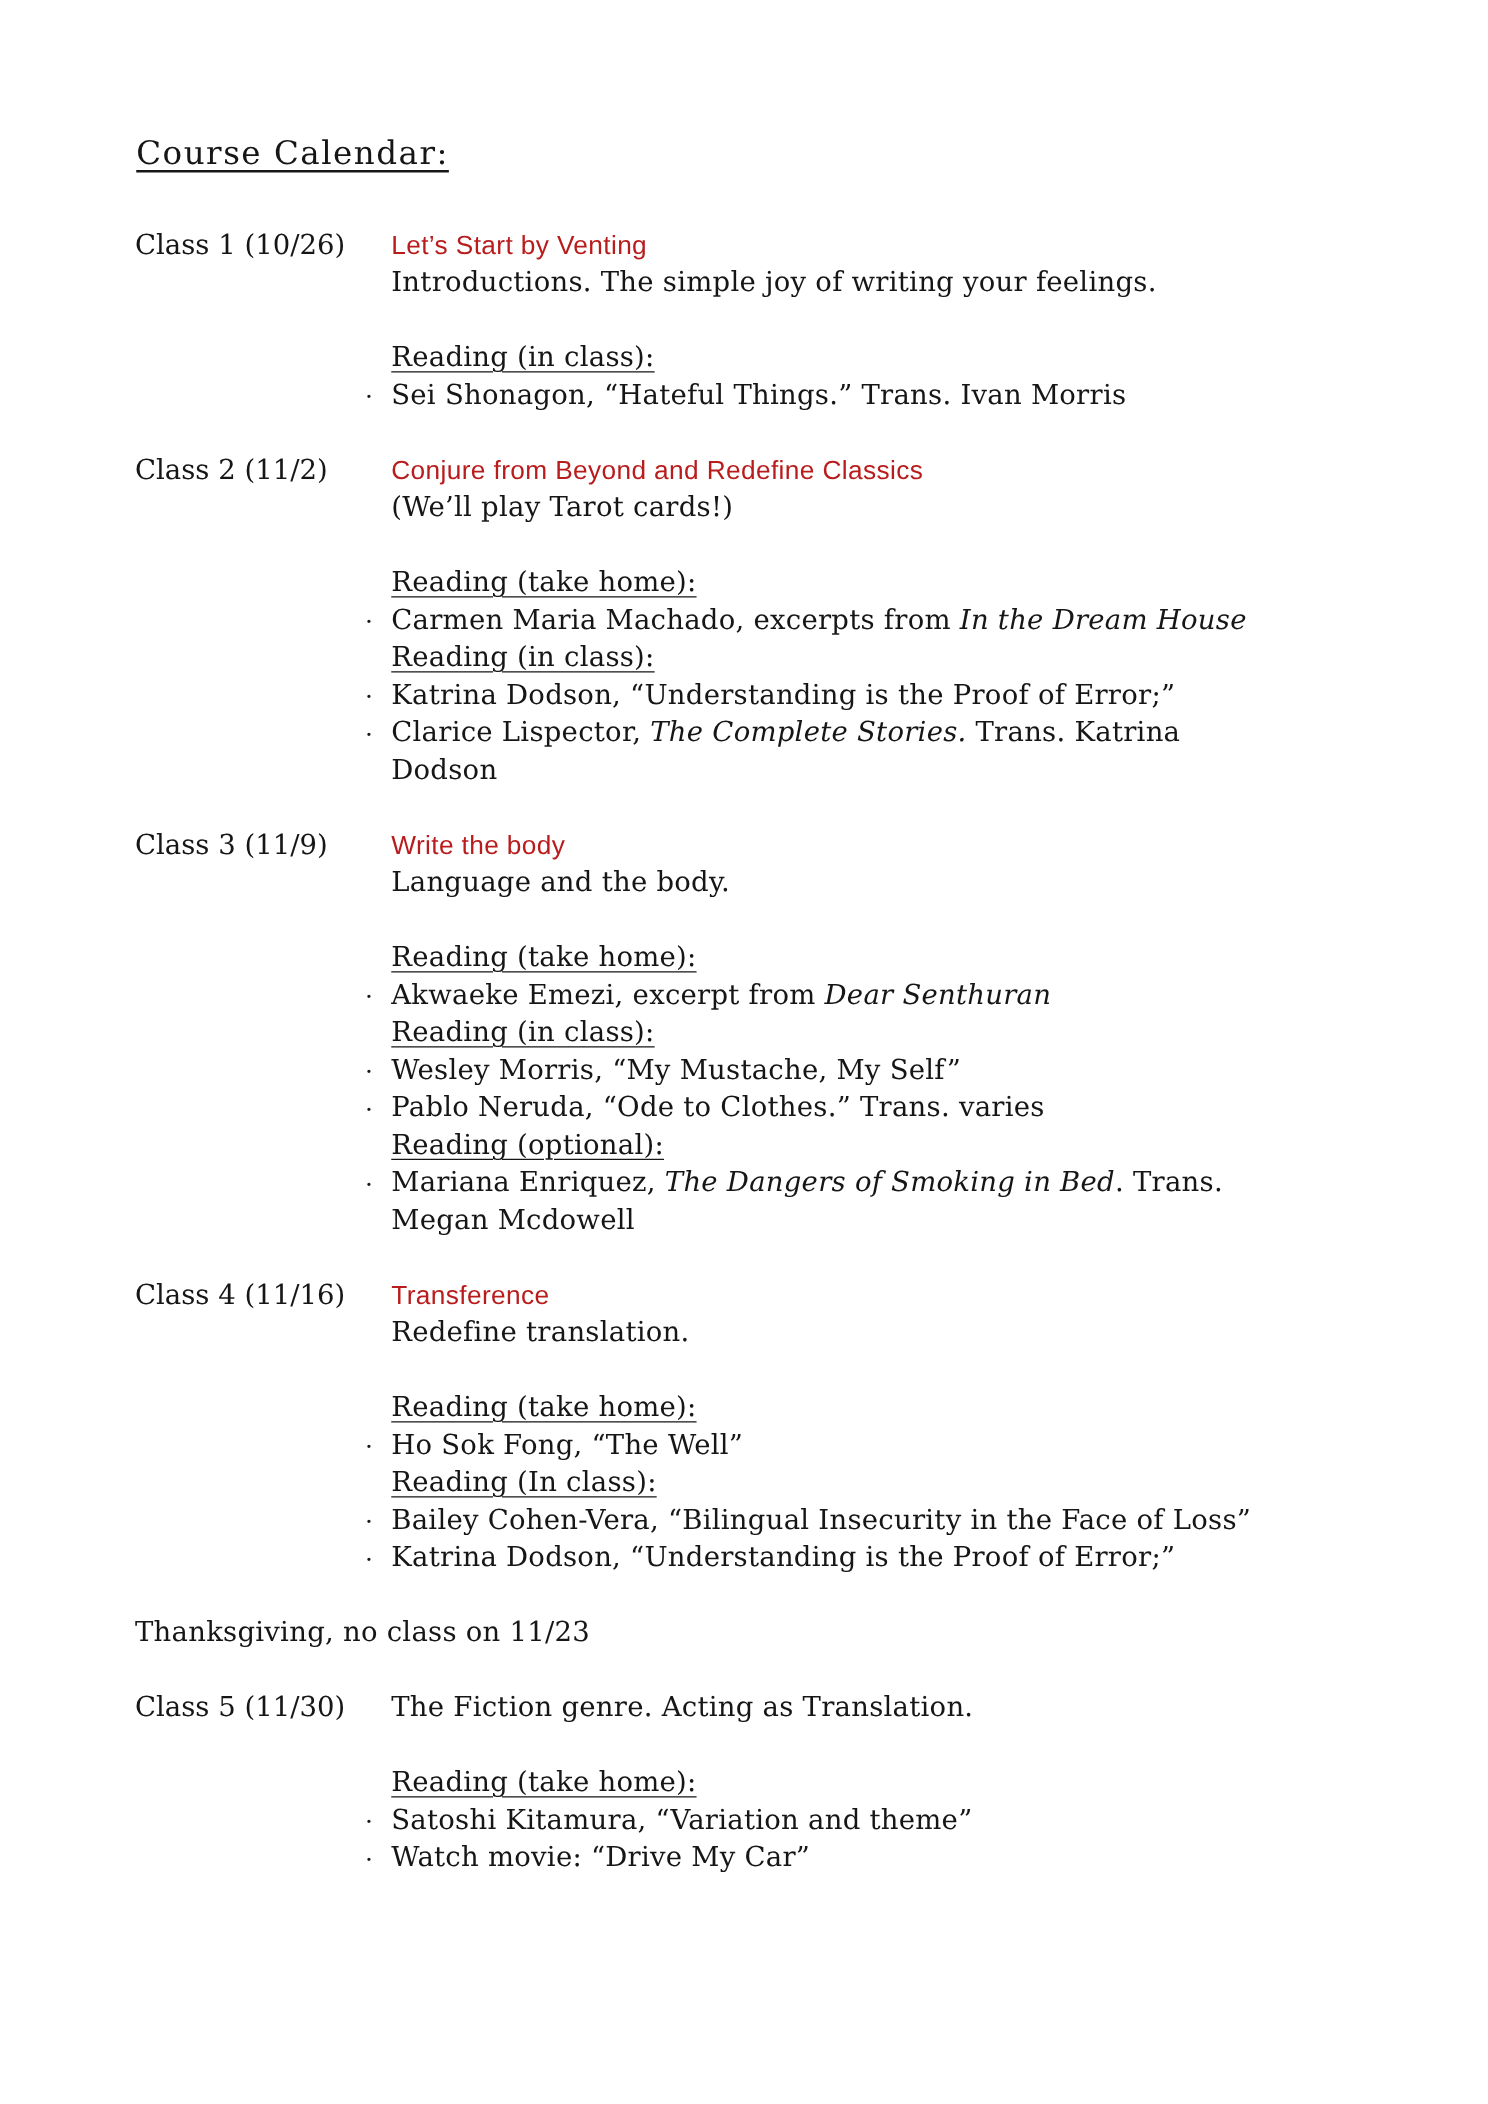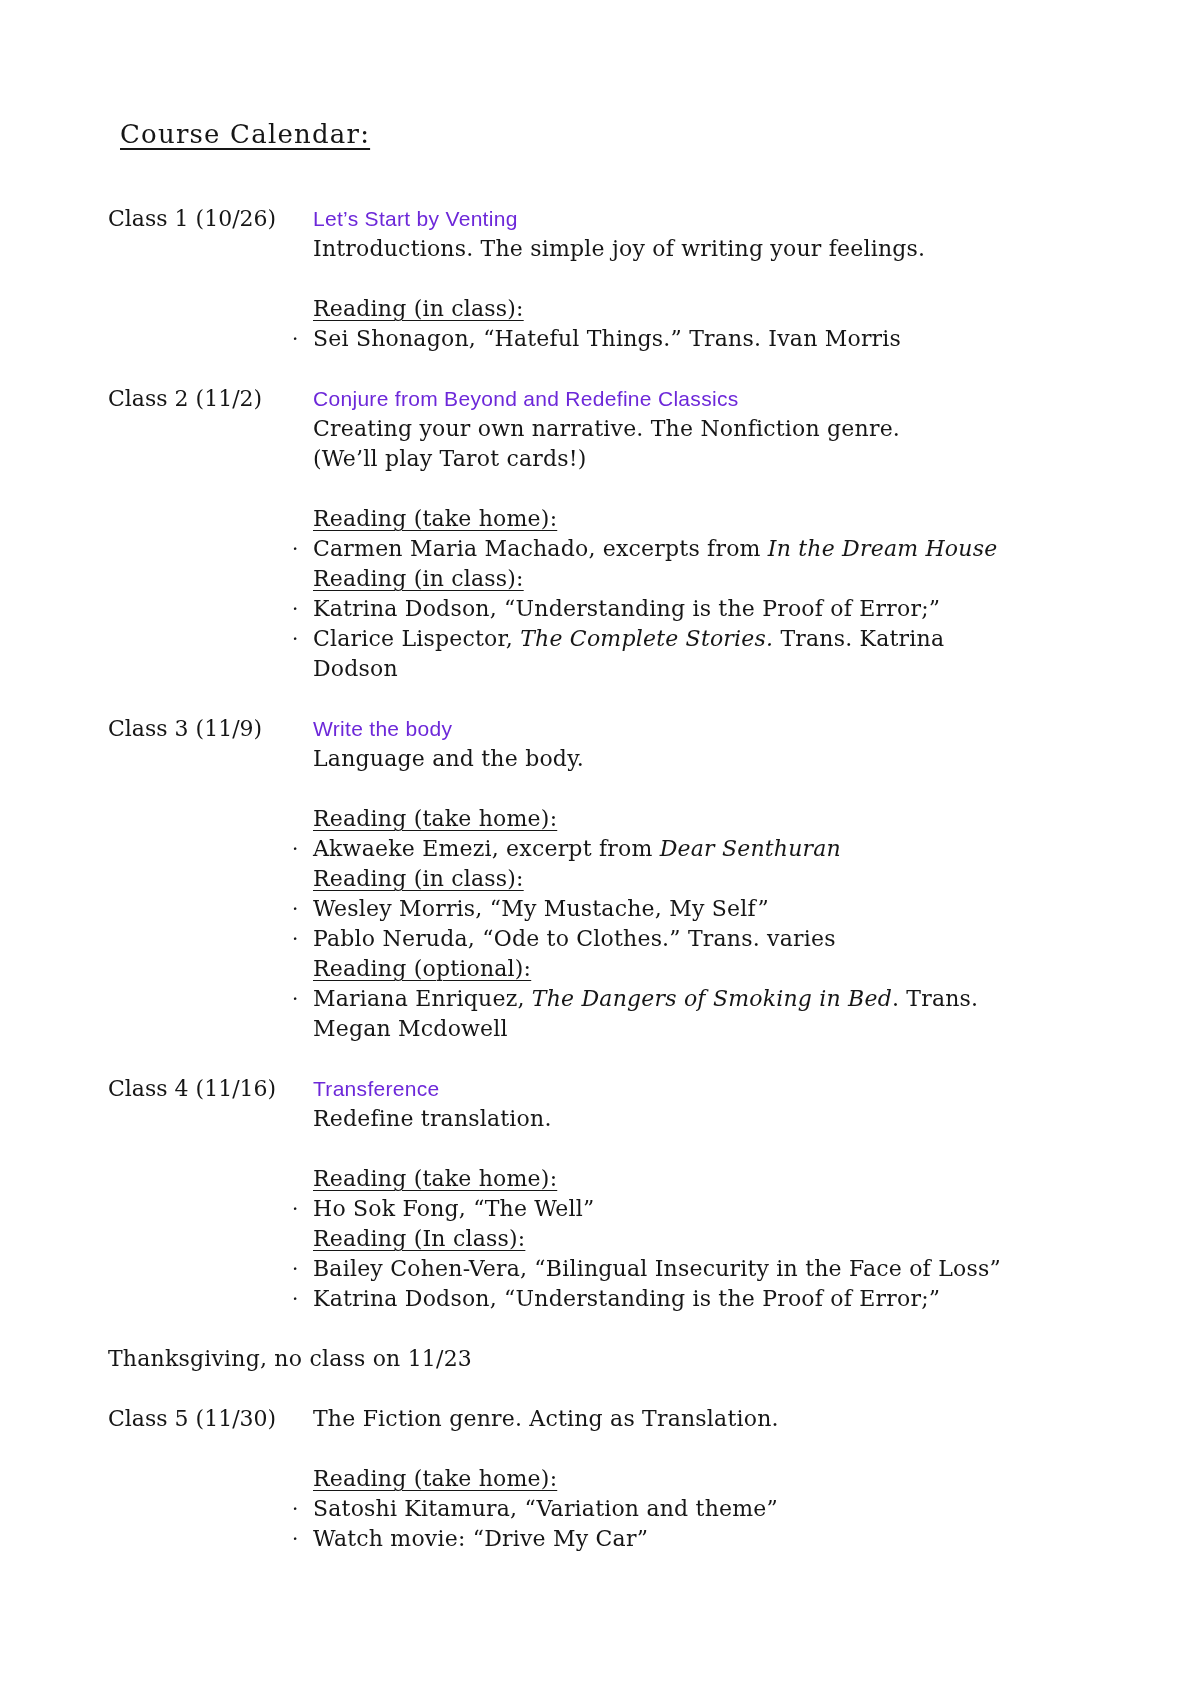--- a/index.html
+++ b/index.html
@@ -17,40 +17,40 @@
     line-height: 36px;
     font-weight: 400;
     letter-spacing: 1.2px;
     margin: 0 0 40px 0;
     text-decoration: underline;
     text-decoration-thickness: 1.6px;
     text-underline-offset: 5px;
     display: inline-block;
   }
   .title-wrap { margin: 0 0 40px 0; }
-  .title-wrap .page-title { margin: 12px; }
+  .title-wrap .page-title { margin: 1px; }
 
   .entry {
     display: grid;
     grid-template-columns: 205px 1fr;
     margin-bottom: 30px;
     margin-top: 20px;
   }
   .label {
     font-size: 22px;
     line-height: 30px;
   }
   .content { min-width: 0; }
 
   .row-title {
     font-family: "Liberation Sans", sans-serif;
     font-size: 21px;
     line-height: 30px;
     letter-spacing: 0.3px;
-    color: #6d28d9;
+    color: #b91c1c;
   }
   .row-body {
     font-size: 22px;
     line-height: 30px;
     letter-spacing: 0.2px;
   }
   .row-gap { height: 30px; }
   .row-heading {
     font-size: 22px;
     line-height: 30px;
@@ -101,21 +101,20 @@
           <div class="row-bullet">
             <span class="dot">·</span>
             <div class="bline"><span>Sei Shonagon, “Hateful Things.” Trans. Ivan Morris</span></div>
           </div>
         </div>
       </div>
       <div class="entry">
         <div class="label">Class 2 (11/2)</div>
         <div class="content">
           <div class="row-title">Conjure from Beyond and Redefine Classics</div>
-          <div class="row-body">Creating your own narrative. The Nonfiction genre.</div>
           <div class="row-body">(We’ll play Tarot cards!)</div>
           <div class="row-gap"></div>
           <div class="row-heading">Reading (take home):</div>
           <div class="row-bullet">
             <span class="dot">·</span>
             <div class="bline"><span>Carmen Maria Machado, excerpts from </span><em>In the Dream House</em></div>
           </div>
           <div class="row-heading">Reading (in class):</div>
           <div class="row-bullet">
             <span class="dot">·</span>

